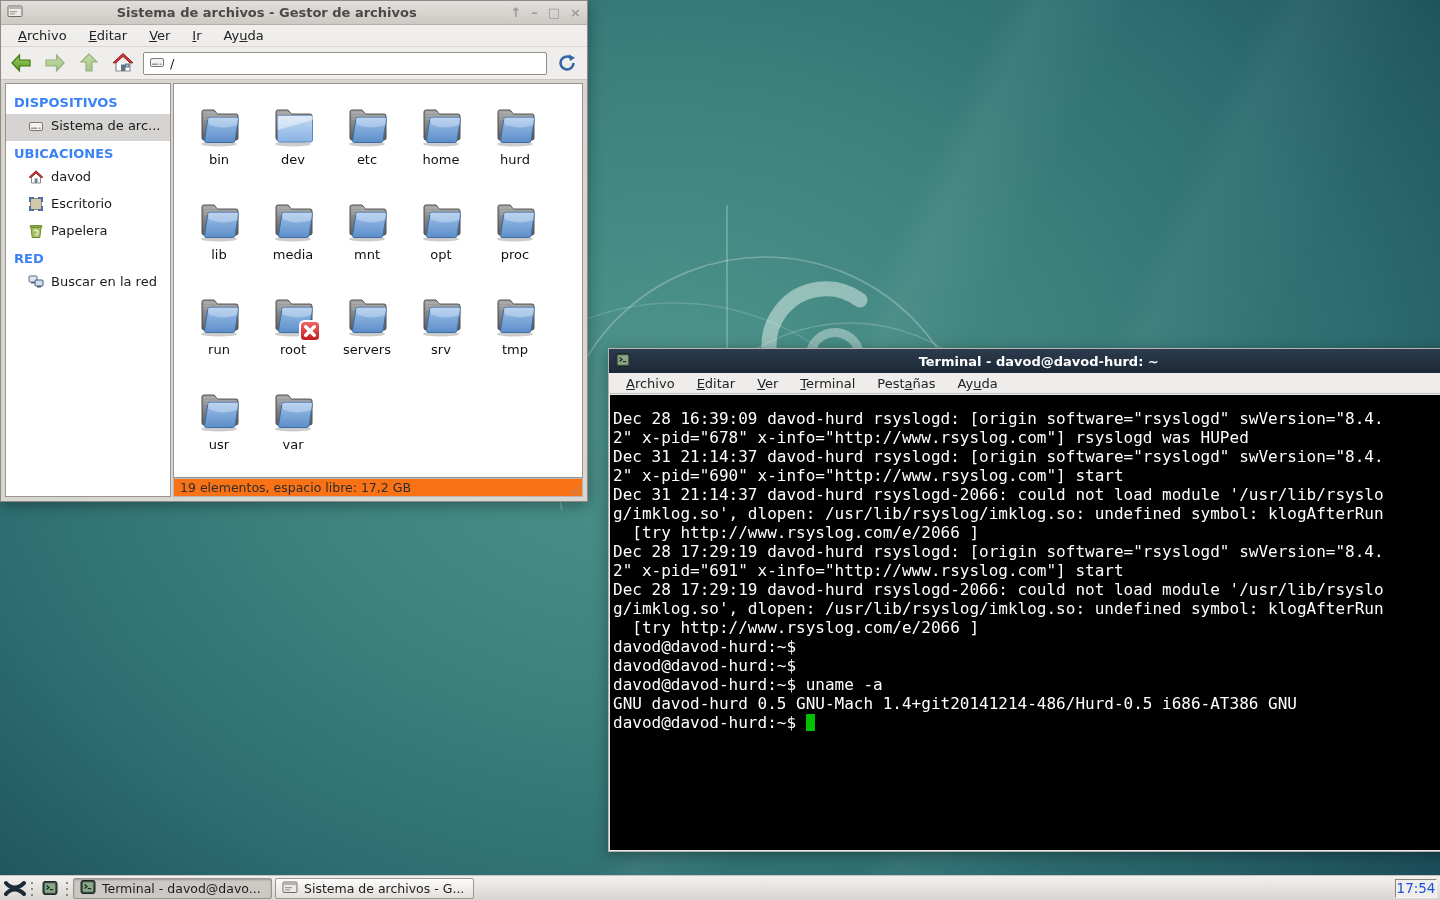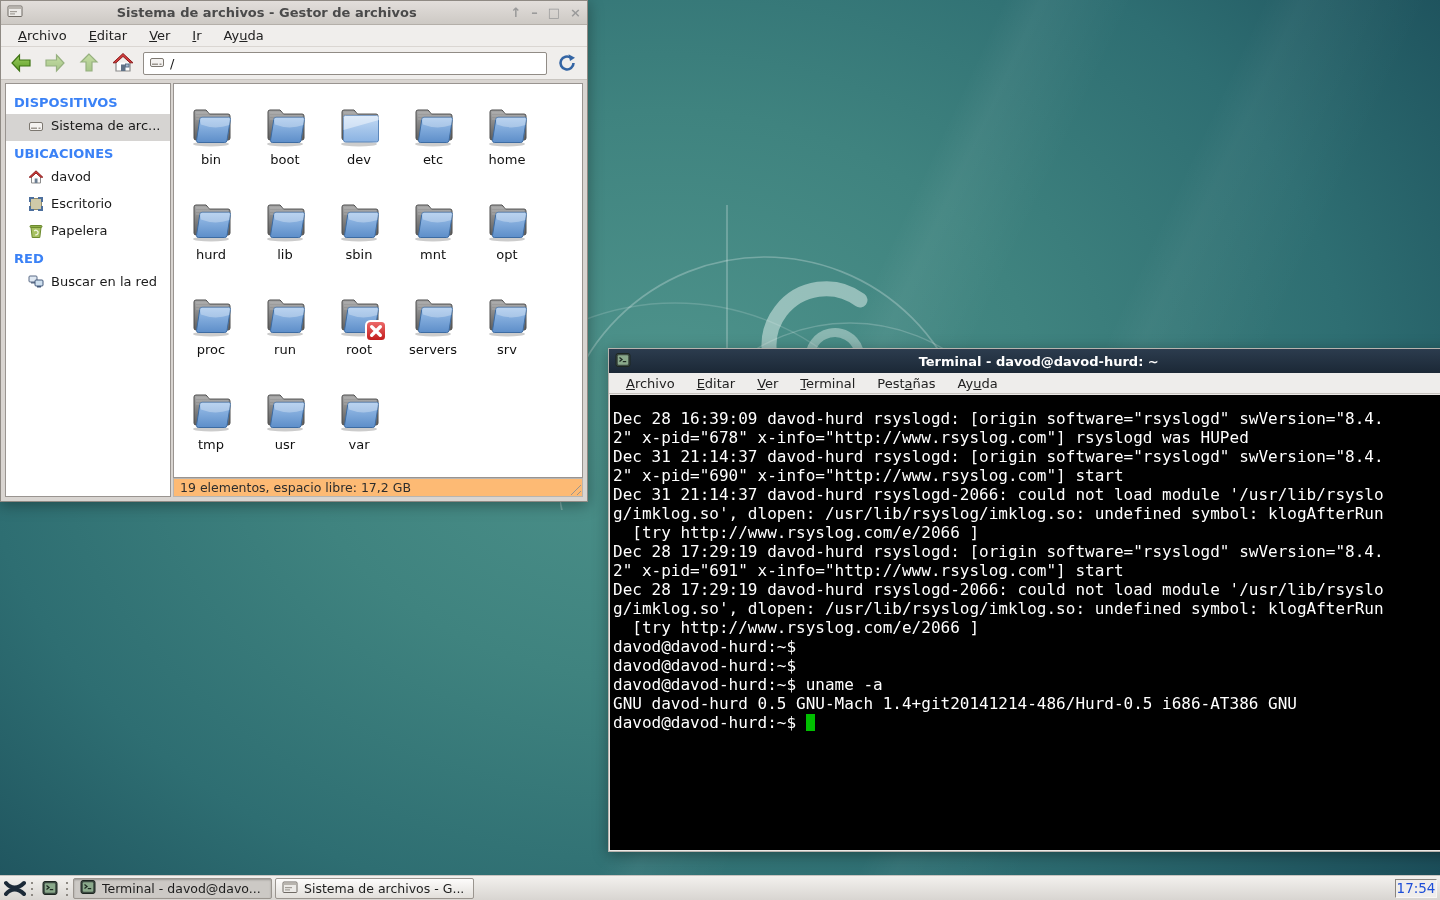--- a/index.html
+++ b/index.html
@@ -49,28 +49,28 @@
   .path-entry .path-text { font-size:13px; color:#111; }
   .fm-body { position:absolute; left:0; top:80px; right:0; bottom:0; background:#d9d5d1; }
   .fm-sidebar { position:absolute; left:4px; top:2px; width:166px; bottom:4px;
     background:#fff; border:1px solid #999490; overflow:hidden; padding-top:6px; }
   .sb-header { font-weight:bold; font-size:13px; color:#3b82f6; padding:5px 8px 4px 8px; }
   .sb-item { display:flex; align-items:flex-start; gap:7px; padding:4px 4px 4px 22px; cursor:default; }
   .sb-item.selected { background:#d6d4d2; }
   .sb-item .sb-label { font-size:13px; color:#1a1a1a; white-space:nowrap; }
   .fm-view { position:absolute; left:172px; top:2px; right:4px; bottom:23px;
     background:#fff; border:1px solid #999490; overflow:hidden; }
-  .folder-grid { display:grid; grid-template-columns:repeat(5,74px); padding:16px 0 0 0; }
+  .folder-grid { display:grid; grid-template-columns:repeat(5,74px); padding:16px 0 0 8px; }
   .folder-item { width:74px; height:95px; display:flex; flex-direction:column;
     align-items:center; cursor:default; }
   .folder-item .f-icn { position:relative; width:48px; height:48px; }
   .folder-item .f-label { margin-top:4px; font-size:13px; color:#111; }
   .emblem { position:absolute; right:-4px; bottom:-4px; width:22px; height:22px; }
   .fm-status { position:absolute; left:172px; right:4px; bottom:4px; height:19px;
-    background:#fdba74; border:1px solid #b9b5b0; display:flex; align-items:center;
+    background:#f97316; border:1px solid #b9b5b0; display:flex; align-items:center;
     padding:0 6px; font-size:12.5px; color:#2d2d2d; }
   .resize-grip { position:absolute; right:1px; bottom:1px; width:13px; height:13px;
     background:repeating-linear-gradient(135deg, transparent 0 3px, #9a958f 3px 4px);
     clip-path:polygon(100% 0, 100% 100%, 0 100%); }
 
   
   .term { left:608px; top:348px; width:916px; height:504px;
     background:#ece9e6; border:1px solid #b7b3ae; }
   .term .titlebar { background:linear-gradient(#2c3c4e,#1b2836); }
   .term .titlebar .win-title { color:#fff; }
@@ -276,30 +276,20 @@
                   <path d="M9.5 40.5 L12.8 19.2 Q13.1 17.3 15 17.3 L41.6 17.3 Q43.7 17.3 43.4 19.3 L40 40.6 Q39.7 42.5 37.7 42.5 L11.3 42.5 Q9.6 42.5 9.5 40.5 Z" fill="url(#gFolderFront)" stroke="#3d6ca3"></path>
                   <path d="M12.8 19.2 Q13.1 17.3 15 17.3 L41.6 17.3 Q43.7 17.3 43.4 19.3 L42.5 25 Q28 30 13.9 24.5 Z" fill="rgba(255,255,255,0.30)"></path>
                 </svg></span>
               <div class="f-label">bin</div>
             </div>
             <div class="folder-item">
               <span class="f-icn"><svg width="48" height="48" viewBox="0 0 48 48">
                   <ellipse cx="24" cy="44" rx="18" ry="2.6" fill="rgba(0,0,0,0.20)"></ellipse>
                   <path d="M7 12 a2 2 0 0 1 2 -2 h10 l3.5 4 H41 a2 2 0 0 1 2 2 v22 a2 2 0 0 1 -2 2 H9 a2 2 0 0 1 -2 -2 Z" fill="url(#gFolderBack)" stroke="#4c4c4c"></path>
                   <path d="M9 13 h32 M9 16 h32 M9 19 h32" stroke="rgba(255,255,255,0.22)" stroke-width="1"></path>
-                  <path d="M9.5 40.5 L12.8 19.2 Q13.1 17.3 15 17.3 L41.6 17.3 Q43.7 17.3 43.4 19.3 L40 40.6 Q39.7 42.5 37.7 42.5 L11.3 42.5 Q9.6 42.5 9.5 40.5 Z" fill="url(#gFolderFront)" stroke="#3d6ca3"></path>
-                  <path d="M12.8 19.2 Q13.1 17.3 15 17.3 L41.6 17.3 Q43.7 17.3 43.4 19.3 L42.5 25 Q28 30 13.9 24.5 Z" fill="rgba(255,255,255,0.30)"></path>
-                </svg></span>
-              <div class="f-label">boot</div>
-            </div>
-            <div class="folder-item">
-              <span class="f-icn"><svg width="48" height="48" viewBox="0 0 48 48">
-                  <ellipse cx="24" cy="44" rx="18" ry="2.6" fill="rgba(0,0,0,0.20)"></ellipse>
-                  <path d="M7 12 a2 2 0 0 1 2 -2 h10 l3.5 4 H41 a2 2 0 0 1 2 2 v22 a2 2 0 0 1 -2 2 H9 a2 2 0 0 1 -2 -2 Z" fill="url(#gFolderBack)" stroke="#4c4c4c"></path>
-                  <path d="M9 13 h32 M9 16 h32 M9 19 h32" stroke="rgba(255,255,255,0.22)" stroke-width="1"></path>
                   <rect x="8.5" y="15.5" width="35" height="26.5" rx="2" fill="url(#gFolderLight)" stroke="#5c87bb"></rect>
                   <path d="M8.5 17.5 L8.5 30 L44 20 L44 17.5 a2 2 0 0 0 -2 -2 H10.5 a2 2 0 0 0 -2 2 Z" fill="rgba(255,255,255,0.45)"></path>
                 </svg></span>
               <div class="f-label">dev</div>
             </div>
             <div class="folder-item">
               <span class="f-icn"><svg width="48" height="48" viewBox="0 0 48 48">
                   <ellipse cx="24" cy="44" rx="18" ry="2.6" fill="rgba(0,0,0,0.20)"></ellipse>
                   <path d="M7 12 a2 2 0 0 1 2 -2 h10 l3.5 4 H41 a2 2 0 0 1 2 2 v22 a2 2 0 0 1 -2 2 H9 a2 2 0 0 1 -2 -2 Z" fill="url(#gFolderBack)" stroke="#4c4c4c"></path>
                   <path d="M9 13 h32 M9 16 h32 M9 19 h32" stroke="rgba(255,255,255,0.22)" stroke-width="1"></path>
@@ -339,21 +329,21 @@
               <div class="f-label">lib</div>
             </div>
             <div class="folder-item">
               <span class="f-icn"><svg width="48" height="48" viewBox="0 0 48 48">
                   <ellipse cx="24" cy="44" rx="18" ry="2.6" fill="rgba(0,0,0,0.20)"></ellipse>
                   <path d="M7 12 a2 2 0 0 1 2 -2 h10 l3.5 4 H41 a2 2 0 0 1 2 2 v22 a2 2 0 0 1 -2 2 H9 a2 2 0 0 1 -2 -2 Z" fill="url(#gFolderBack)" stroke="#4c4c4c"></path>
                   <path d="M9 13 h32 M9 16 h32 M9 19 h32" stroke="rgba(255,255,255,0.22)" stroke-width="1"></path>
                   <path d="M9.5 40.5 L12.8 19.2 Q13.1 17.3 15 17.3 L41.6 17.3 Q43.7 17.3 43.4 19.3 L40 40.6 Q39.7 42.5 37.7 42.5 L11.3 42.5 Q9.6 42.5 9.5 40.5 Z" fill="url(#gFolderFront)" stroke="#3d6ca3"></path>
                   <path d="M12.8 19.2 Q13.1 17.3 15 17.3 L41.6 17.3 Q43.7 17.3 43.4 19.3 L42.5 25 Q28 30 13.9 24.5 Z" fill="rgba(255,255,255,0.30)"></path>
                 </svg></span>
-              <div class="f-label">sbin</div>
+              <div class="f-label">media</div>
             </div>
             <div class="folder-item">
               <span class="f-icn"><svg width="48" height="48" viewBox="0 0 48 48">
                   <ellipse cx="24" cy="44" rx="18" ry="2.6" fill="rgba(0,0,0,0.20)"></ellipse>
                   <path d="M7 12 a2 2 0 0 1 2 -2 h10 l3.5 4 H41 a2 2 0 0 1 2 2 v22 a2 2 0 0 1 -2 2 H9 a2 2 0 0 1 -2 -2 Z" fill="url(#gFolderBack)" stroke="#4c4c4c"></path>
                   <path d="M9 13 h32 M9 16 h32 M9 19 h32" stroke="rgba(255,255,255,0.22)" stroke-width="1"></path>
                   <path d="M9.5 40.5 L12.8 19.2 Q13.1 17.3 15 17.3 L41.6 17.3 Q43.7 17.3 43.4 19.3 L40 40.6 Q39.7 42.5 37.7 42.5 L11.3 42.5 Q9.6 42.5 9.5 40.5 Z" fill="url(#gFolderFront)" stroke="#3d6ca3"></path>
                   <path d="M12.8 19.2 Q13.1 17.3 15 17.3 L41.6 17.3 Q43.7 17.3 43.4 19.3 L42.5 25 Q28 30 13.9 24.5 Z" fill="rgba(255,255,255,0.30)"></path>
                 </svg></span>
               <div class="f-label">mnt</div>

